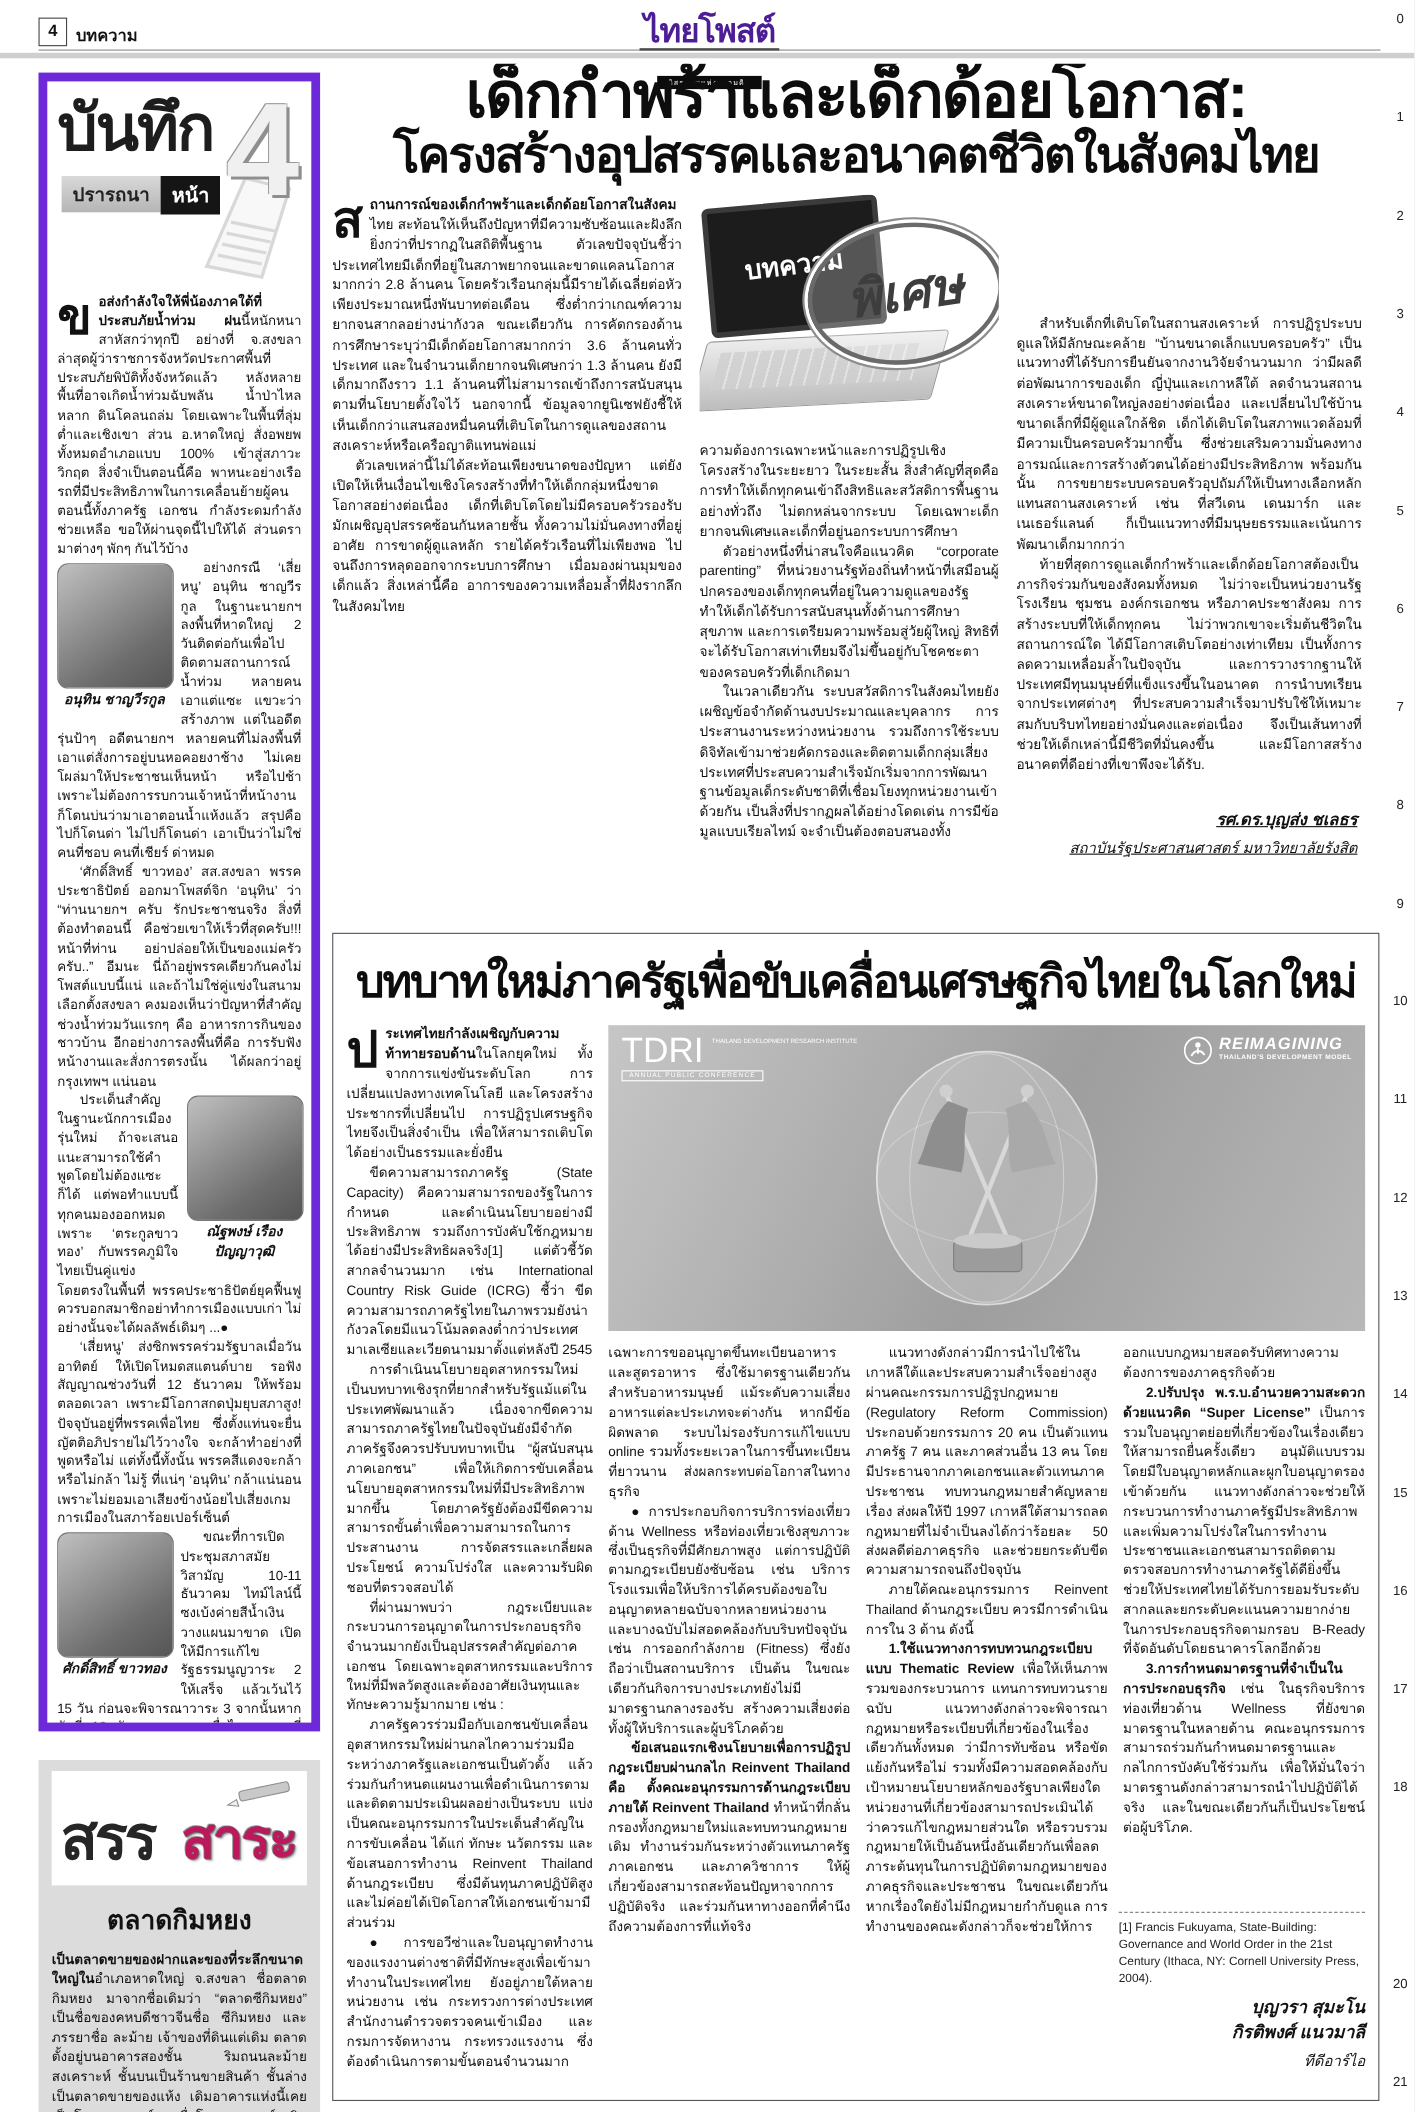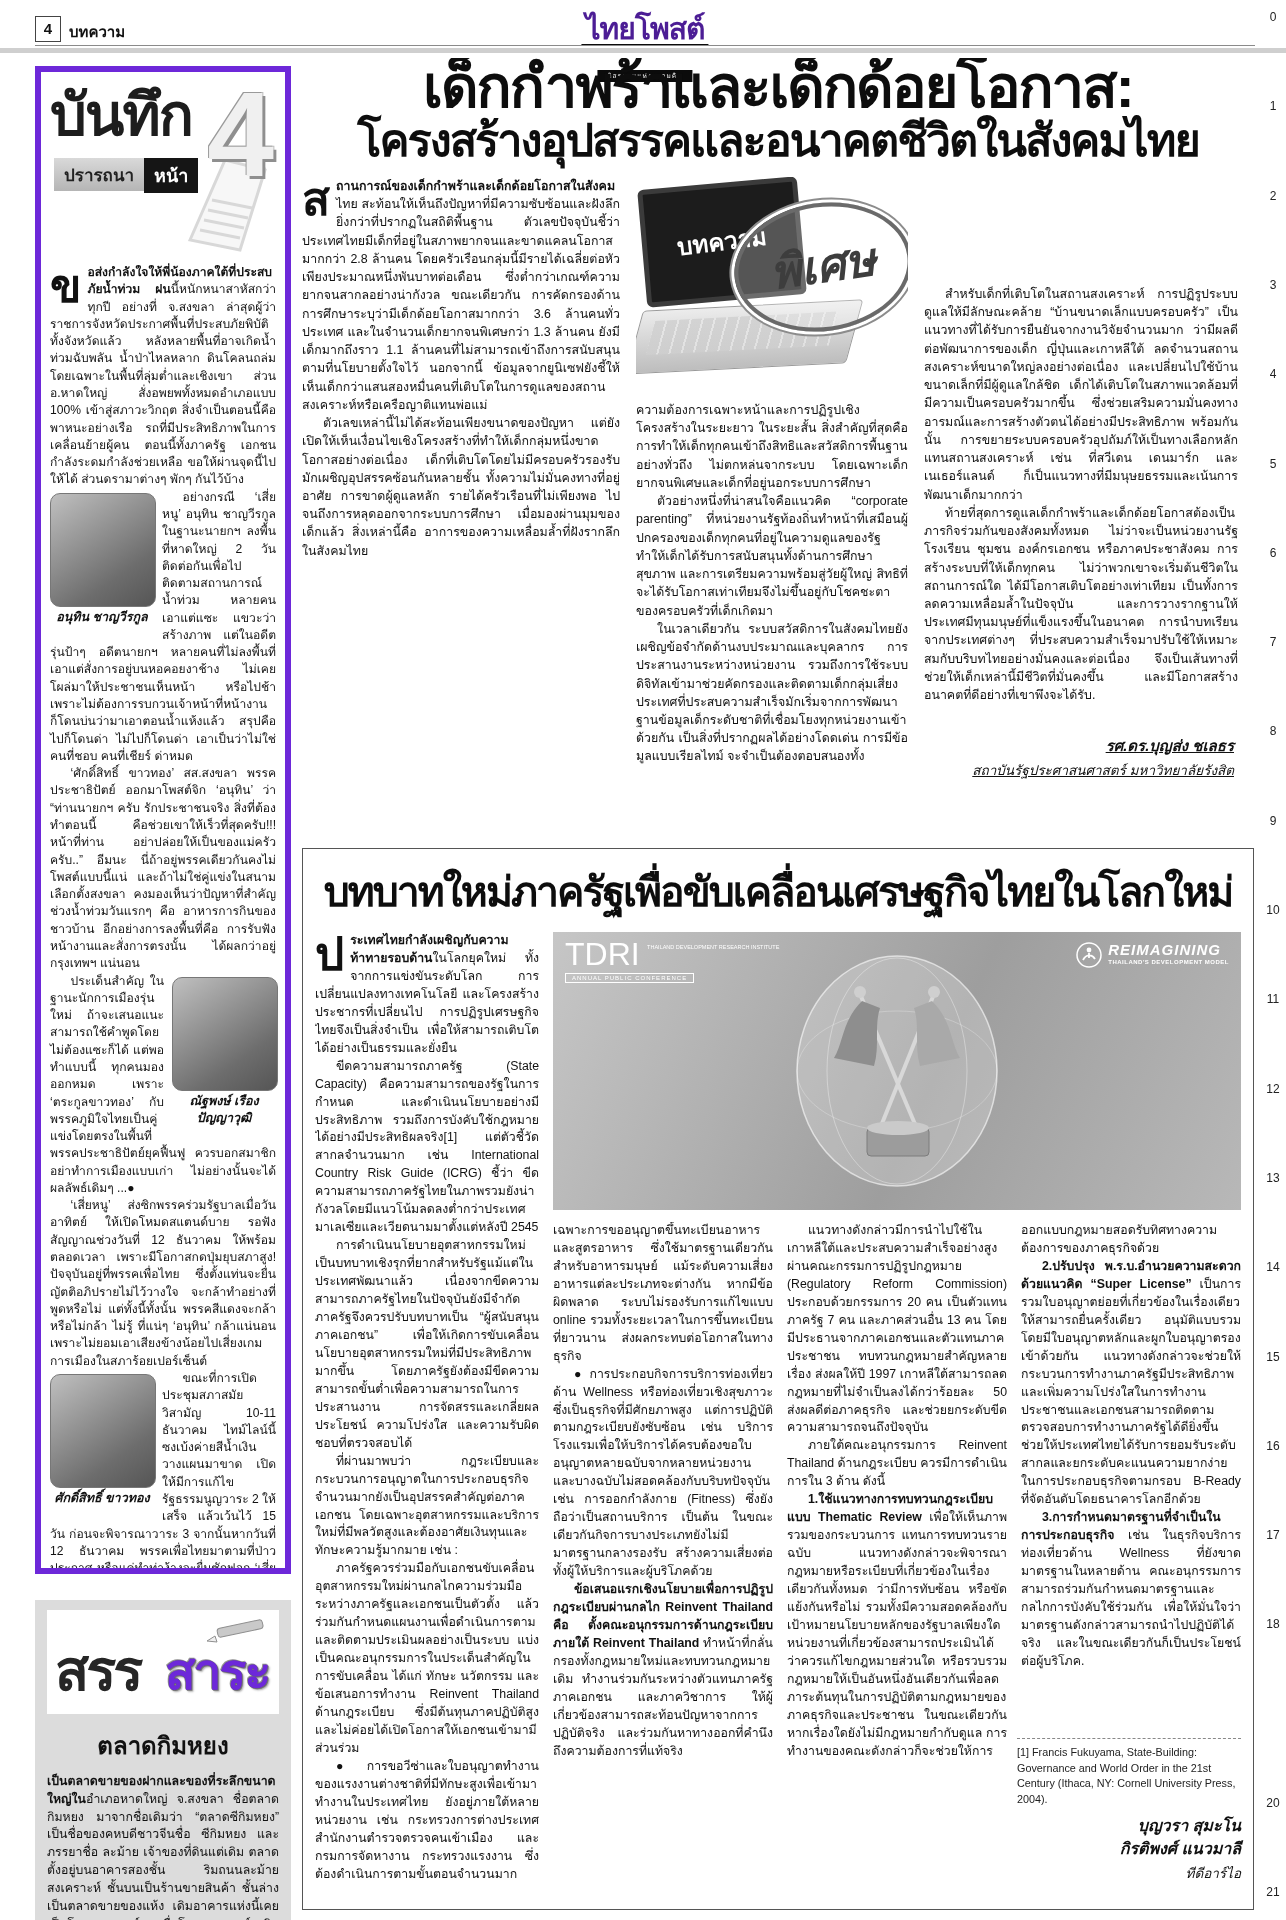--- a/index.html
+++ b/index.html
@@ -18,21 +18,21 @@
   .masthead-wrap{position:absolute;left:50%;top:0;transform:translateX(-50%);text-align:center;}
   .masthead{font-size:30px;font-weight:900;letter-spacing:-1px;color:#4c1d95;line-height:30px;
             border-bottom:2px solid #0b0b0b;padding:0 4px;}
   .masthead-tagline{margin:1px auto 0;background:#0b0b0b;color:#fff;font-size:6.5px;
                     padding:1px 10px;display:inline-block;letter-spacing:1px;}
   .rule-thin{position:absolute;left:35px;top:45px;width:1220px;height:1px;background:#8a8a8a;}
   .rule-thick{position:absolute;left:0;top:48px;width:1286px;height:5px;background:#cfcfcf;}
 
   
   .bantuek{position:absolute;left:35px;top:66px;width:256px;height:1508px;
-           border:6px solid #6d28d9;padding:8px 9px;box-sizing:border-box;overflow:hidden;}
+           border:8px solid #6d28d9;padding:8px 9px;box-sizing:border-box;overflow:hidden;}
   .bt-logo{position:relative;height:178px;margin-bottom:6px;}
   .bt-main{font-size:58px;font-weight:900;letter-spacing:-2px;color:#1d1d1d;line-height:70px;}
   .bt-subrow{position:absolute;left:4px;top:78px;display:flex;align-items:flex-start;}
   .bt-sub{background:linear-gradient(#d9d9d9,#b5b5b5);color:#222;font-size:17px;font-weight:bold;
           padding:3px 10px;}
   .bt-page{background:#151515;color:#fff;font-size:18px;font-weight:bold;padding:3px 10px;}
   .bt-four{position:absolute;right:2px;top:-6px;font-size:120px;font-weight:900;color:#f0f0f0;
            text-shadow:3px 3px 0 #8f8f8f,-1px -1px 0 #9a9a9a,1px -1px 0 #bdbdbd;line-height:120px;}
   .bt-notebook{position:absolute;right:-4px;top:60px;opacity:.55;}
   .bt-text{font-size:12.1px;line-height:1.43;text-align:justify;}
@@ -45,21 +45,21 @@
   .photo .img{width:104px;height:112px;border-radius:10px;border:1px solid #777;
               background:linear-gradient(145deg,#c0c0c0,#6d6d6d 70%,#555);}
   .photo .cap{font-size:12.5px;font-weight:bold;font-style:italic;text-align:center;margin-top:2px;}
 
   
   .sansara{position:absolute;left:35px;top:1600px;width:256px;height:364px;background:#dcdcdc;
            padding:10px 12px;box-sizing:border-box;overflow:hidden;}
   .ss-logo{position:relative;background:#fff;height:104px;margin-bottom:12px;overflow:hidden;}
   .ss-a{position:absolute;left:8px;top:16px;font-size:56px;font-weight:900;color:#262626;letter-spacing:-3px;}
   .ss-b{position:absolute;left:118px;top:22px;font-size:50px;font-weight:900;letter-spacing:-2px;
-        color:#6d28d9;text-shadow:0 0 1px #555,1px 1px 0 #777,-1px -1px 0 #999,2px 2px 2px #aaa;}
+        color:#be185d;text-shadow:0 0 1px #555,1px 1px 0 #777,-1px -1px 0 #999,2px 2px 2px #aaa;}
   .pencil-icon{position:absolute;right:4px;top:4px;}
   .ss-title{font-size:24px;font-weight:900;text-align:center;margin:4px 0 8px;}
   .ss-body{font-size:12.3px;line-height:1.45;text-align:justify;}
 
   
   .article1{position:absolute;left:302px;top:58px;width:952px;height:782px;overflow:hidden;}
   .a1-h1{margin:0;text-align:center;font-size:58px;font-weight:900;letter-spacing:-2px;line-height:1.0;color:#0d0d0d;}
   .a1-h2{margin:2px 0 0;text-align:center;font-size:45px;font-weight:900;letter-spacing:-2px;line-height:1.0;color:#0d0d0d;}
   .a1-body{display:flex;gap:16px;margin-top:14px;height:606px;}
   .a1-col{text-align:justify;font-size:12.4px;line-height:1.47;overflow:hidden;}

